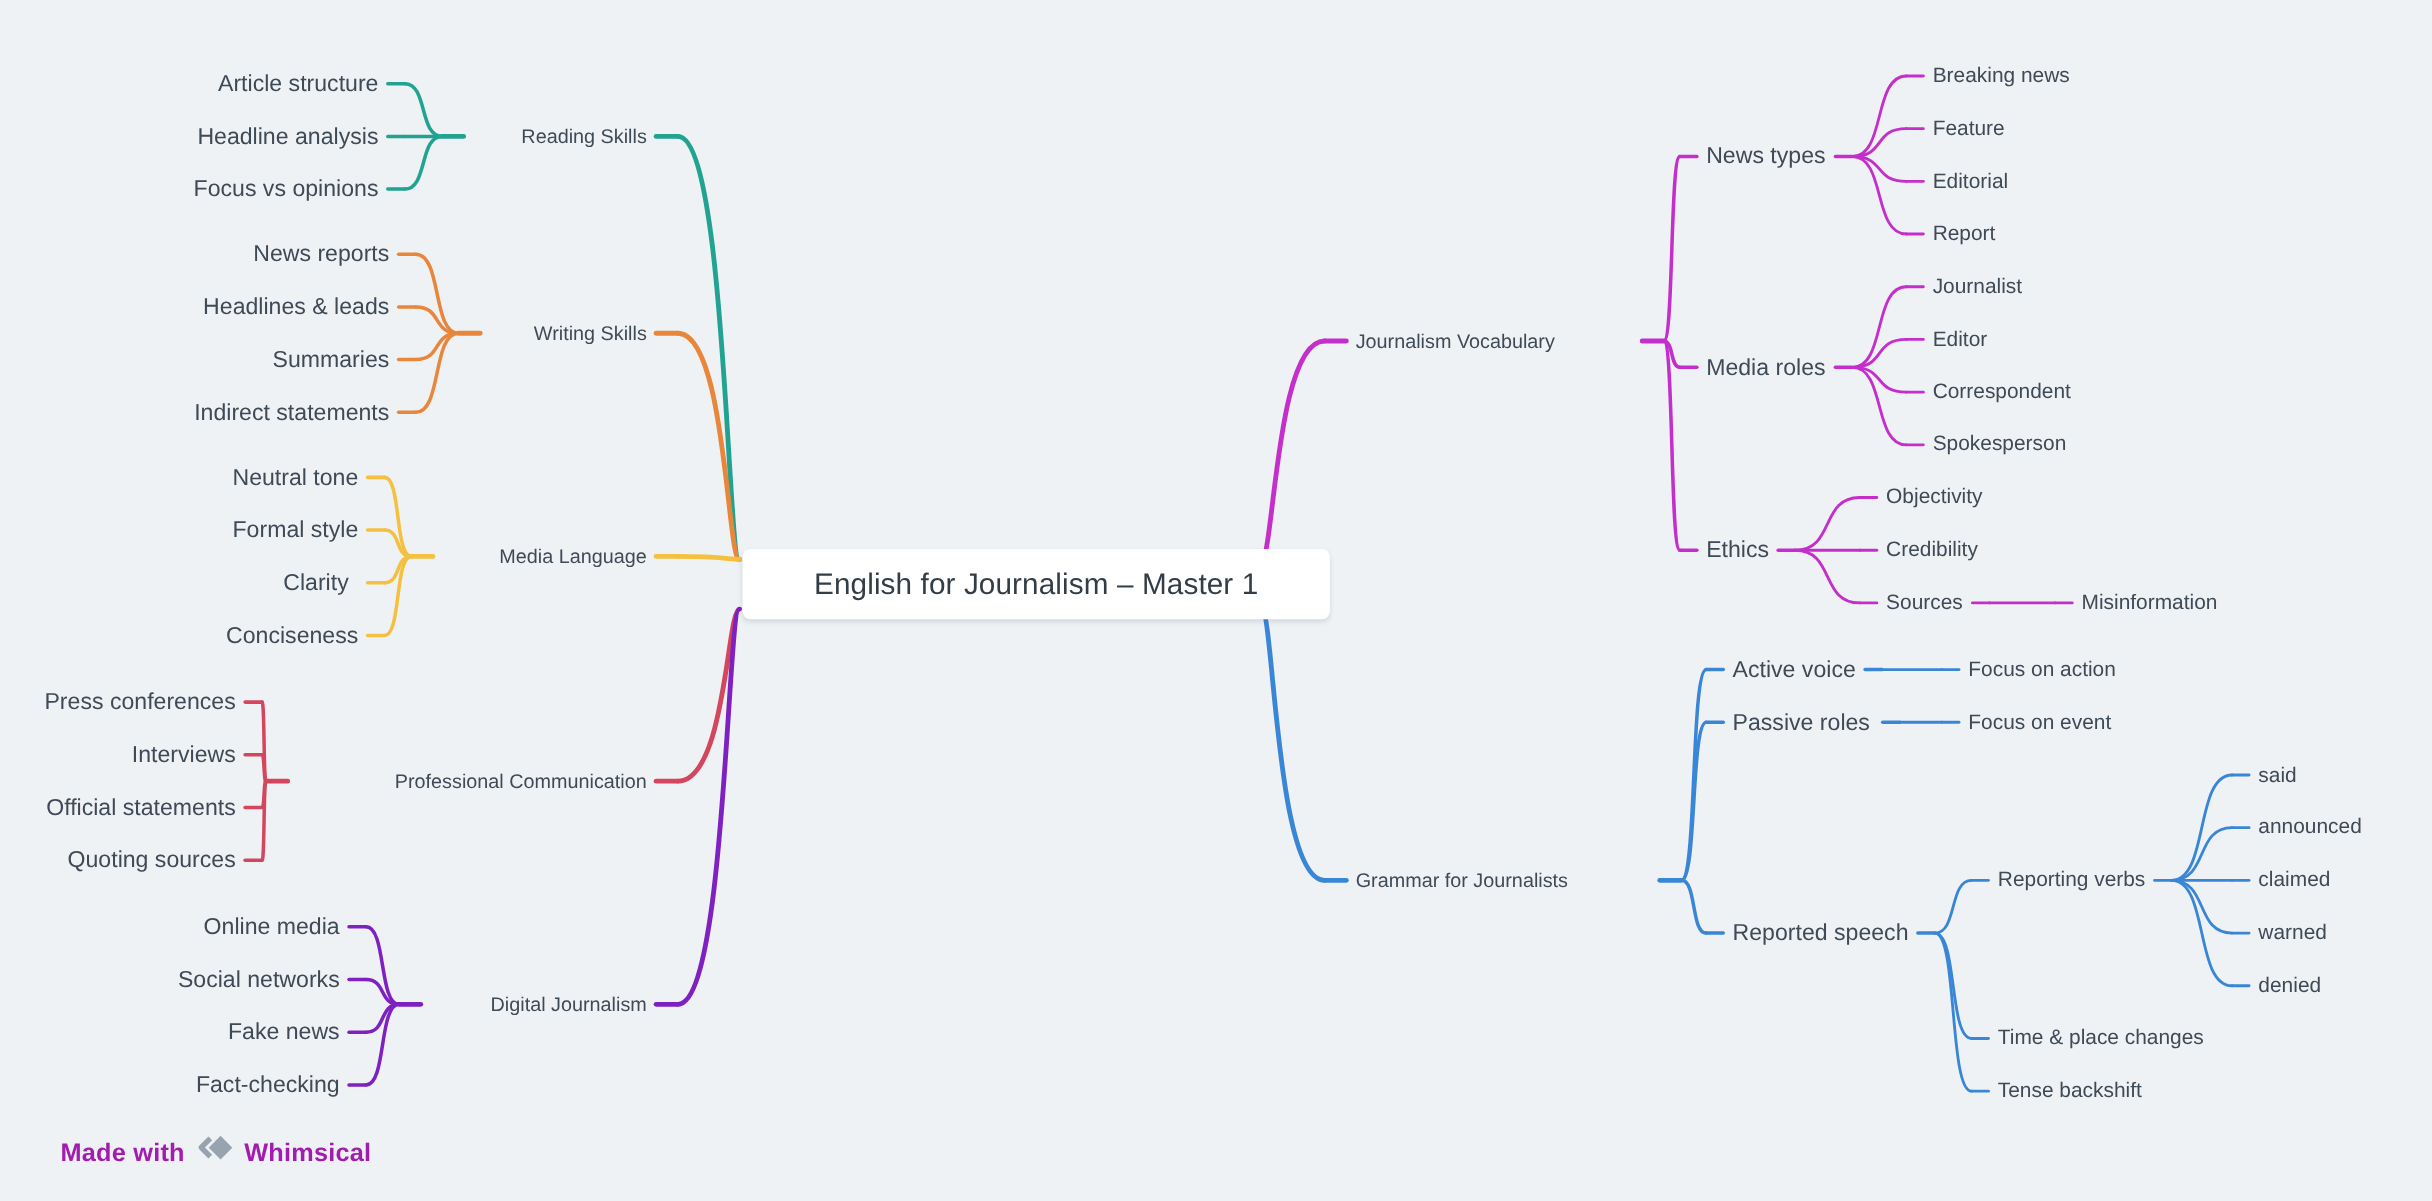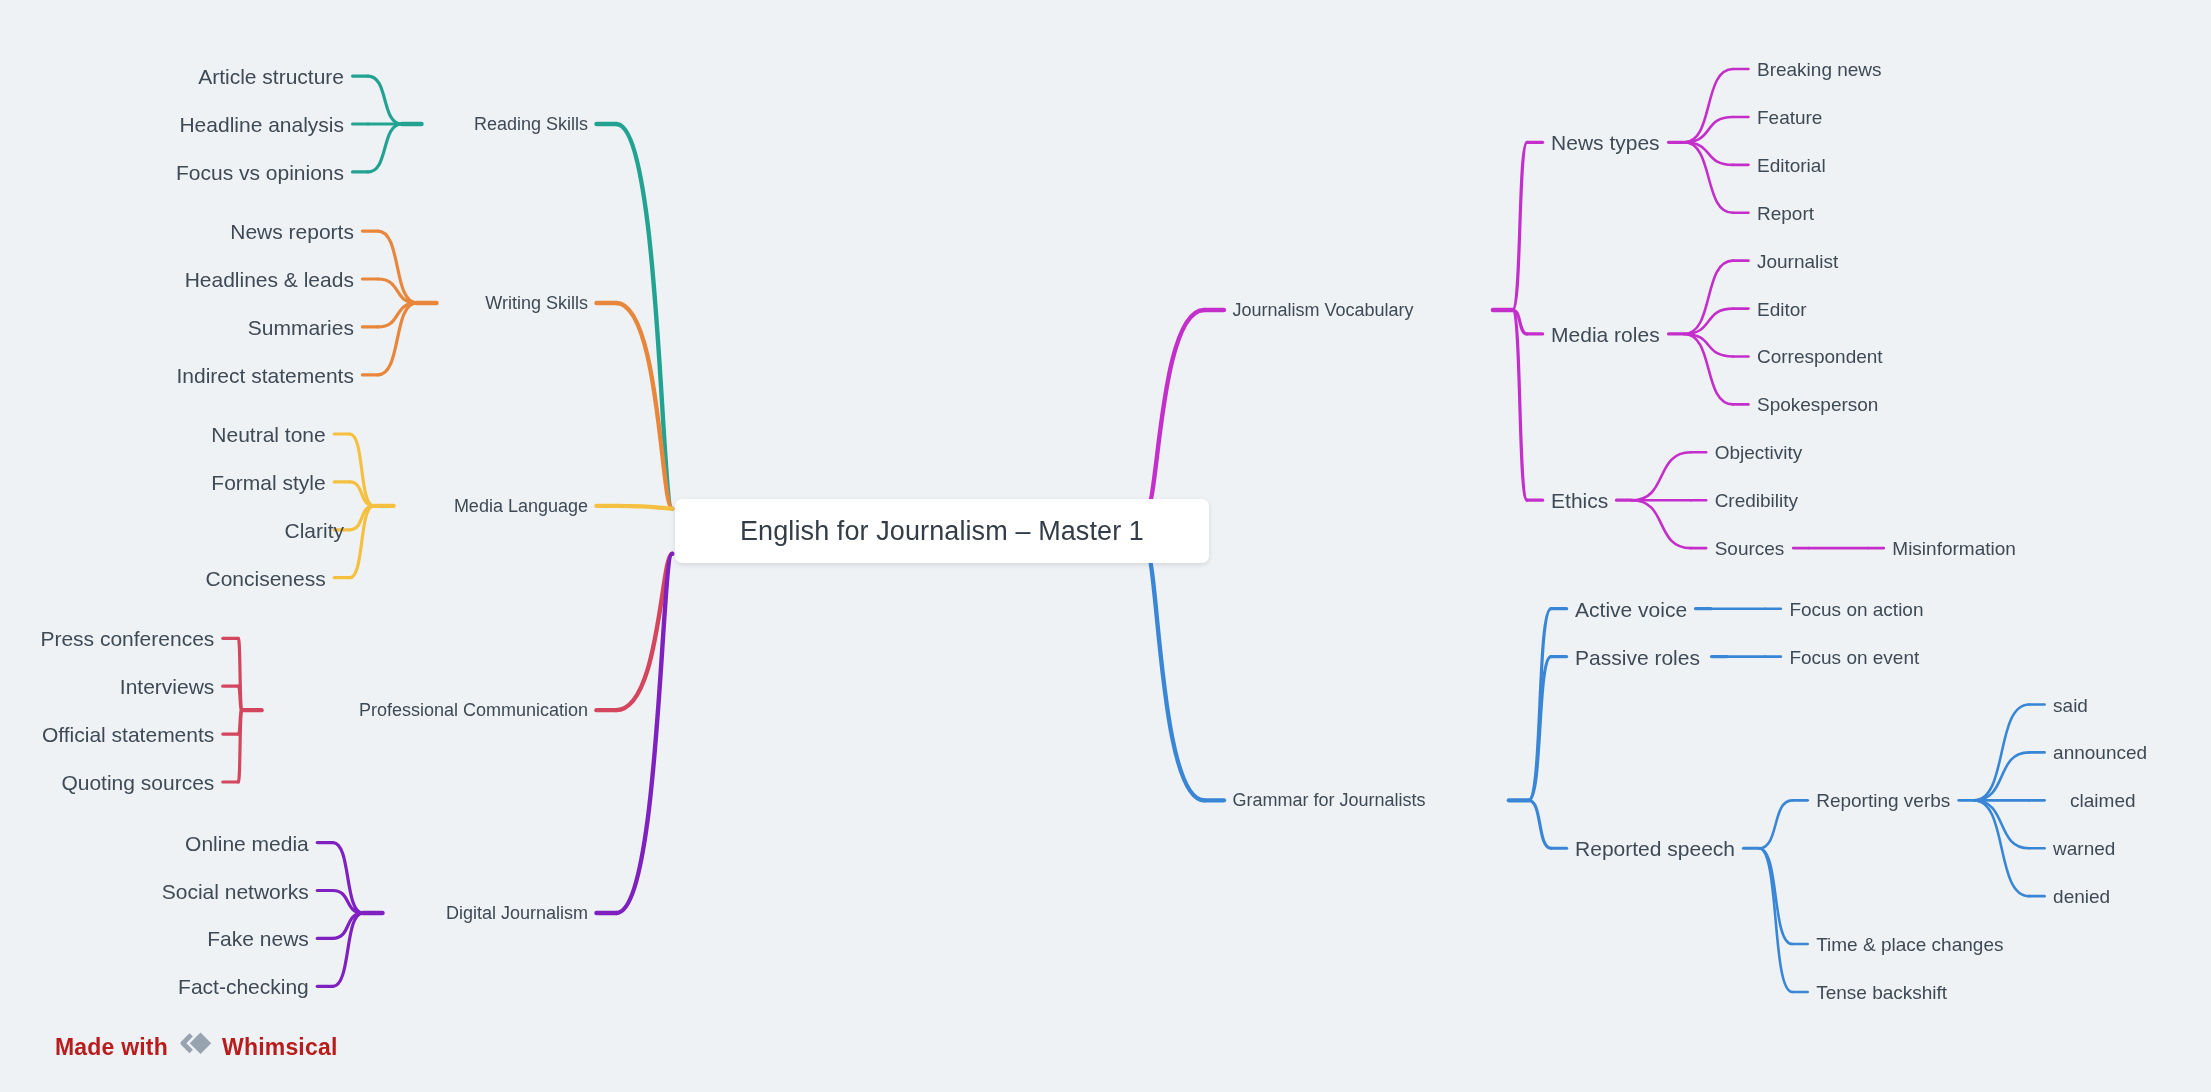--- a/index.html
+++ b/index.html
@@ -44,21 +44,21 @@
     color: #333d47;
     letter-spacing: 0.1px;
   }
   #watermark {
     position: absolute;
     left: 55px;
     top: 1030px;
     display: flex;
     align-items: center;
     gap: 10px;
-    color: #b91c1c;
+    color: #a21caf;
     font-size: 23px;
     font-weight: bold;
     letter-spacing: 0.2px;
   }
   #watermark .wm-logo { display: block; }
 </style>
 </head>
 <body>
 
 <svg id="canvas" viewBox="0 0 1568 775" preserveAspectRatio="none">
@@ -193,21 +193,21 @@
     <div class="node-label lvl2 anchor-r" style="left: 344.059px; top: 123.995px;"><span>Headline analysis</span></div>
     <div class="node-label lvl2 anchor-r" style="left: 344.059px; top: 171.902px;"><span>Focus vs opinions</span></div>
     <div class="node-label lvl1 anchor-r" style="left: 588.002px; top: 302.942px;"><span>Writing Skills</span></div>
     <div class="node-label lvl2 anchor-r" style="left: 353.929px; top: 231.081px;"><span>News reports</span></div>
     <div class="node-label lvl2 anchor-r" style="left: 353.929px; top: 278.988px;"><span>Headlines &amp; leads</span></div>
     <div class="node-label lvl2 anchor-r" style="left: 353.929px; top: 326.895px;"><span>Summaries</span></div>
     <div class="node-label lvl2 anchor-r" style="left: 353.929px; top: 374.803px;"><span>Indirect statements</span></div>
     <div class="node-label lvl1 anchor-r" style="left: 588.002px; top: 505.843px;"><span>Media Language</span></div>
     <div class="node-label lvl2 anchor-r" style="left: 325.728px; top: 433.982px;"><span>Neutral tone</span></div>
     <div class="node-label lvl2 anchor-r" style="left: 325.728px; top: 481.889px;"><span>Formal style</span></div>
-    <div class="node-label lvl2 anchor-r" style="left: 344px; top: 529.796px;"><span>Clarity</span></div>
+    <div class="node-label lvl2 anchor-r" style="left: 317px; top: 529.796px;"><span>Clarity</span></div>
     <div class="node-label lvl2 anchor-r" style="left: 325.728px; top: 577.703px;"><span>Conciseness</span></div>
     <div class="node-label lvl1 anchor-r" style="left: 588.002px; top: 710.152px;"><span>Professional Communication</span></div>
     <div class="node-label lvl2 anchor-r" style="left: 214.332px; top: 638.292px;"><span>Press conferences</span></div>
     <div class="node-label lvl2 anchor-r" style="left: 214.332px; top: 686.199px;"><span>Interviews</span></div>
     <div class="node-label lvl2 anchor-r" style="left: 214.332px; top: 734.106px;"><span>Official statements</span></div>
     <div class="node-label lvl2 anchor-r" style="left: 214.332px; top: 782.013px;"><span>Quoting sources</span></div>
     <div class="node-label lvl1 anchor-r" style="left: 588.002px; top: 913.053px;"><span>Digital Journalism</span></div>
     <div class="node-label lvl2 anchor-r" style="left: 308.807px; top: 842.601px;"><span>Online media</span></div>
     <div class="node-label lvl2 anchor-r" style="left: 308.807px; top: 890.508px;"><span>Social networks</span></div>
     <div class="node-label lvl2 anchor-r" style="left: 308.807px; top: 938.415px;"><span>Fake news</span></div>
@@ -230,21 +230,21 @@
     <div class="node-label lvl3 anchor-l" style="left: 1892.32px; top: 548.114px;"><span>Misinformation</span></div>
     <div class="node-label lvl1 anchor-l" style="left: 1232.41px; top: 800.33px;"><span>Grammar for Journalists</span></div>
     <div class="node-label lvl2 anchor-l" style="left: 1575.06px; top: 608.702px;"><span>Active voice</span></div>
     <div class="node-label lvl3 anchor-l" style="left: 1789.39px; top: 608.702px;"><span>Focus on action</span></div>
     <div class="node-label lvl2 anchor-l" style="left: 1575.06px; top: 656.609px;"><span>Passive roles</span></div>
     <div class="node-label lvl3 anchor-l" style="left: 1789.39px; top: 656.609px;"><span>Focus on event</span></div>
     <div class="node-label lvl2 anchor-l" style="left: 1575.06px; top: 848.237px;"><span>Reported speech</span></div>
     <div class="node-label lvl3 anchor-l" style="left: 1816.18px; top: 800.33px;"><span>Reporting verbs</span></div>
     <div class="node-label lvl3 anchor-l" style="left: 2053.07px; top: 704.516px;"><span>said</span></div>
     <div class="node-label lvl3 anchor-l" style="left: 2053.07px; top: 752.423px;"><span>announced</span></div>
-    <div class="node-label lvl3 anchor-l" style="left: 2053.07px; top: 800.33px; margin-left: 17px;"><span>claimed</span></div>
+    <div class="node-label lvl3 anchor-l" style="left: 2053.07px; top: 800.33px;"><span>claimed</span></div>
     <div class="node-label lvl3 anchor-l" style="left: 2053.07px; top: 848.237px;"><span>warned</span></div>
     <div class="node-label lvl3 anchor-l" style="left: 2053.07px; top: 896.145px;"><span>denied</span></div>
     <div class="node-label lvl3 anchor-l" style="left: 1816.18px; top: 944.052px;"><span>Time &amp; place changes</span></div>
     <div class="node-label lvl3 anchor-l" style="left: 1816.18px; top: 991.959px;"><span>Tense backshift</span></div>
   </div>
 
 <div id="root-node" style="left: 674.999px; top: 499.205px; width: 534px; height: 64px;">
   <span>English for Journalism – Master 1</span>
 </div>
 

